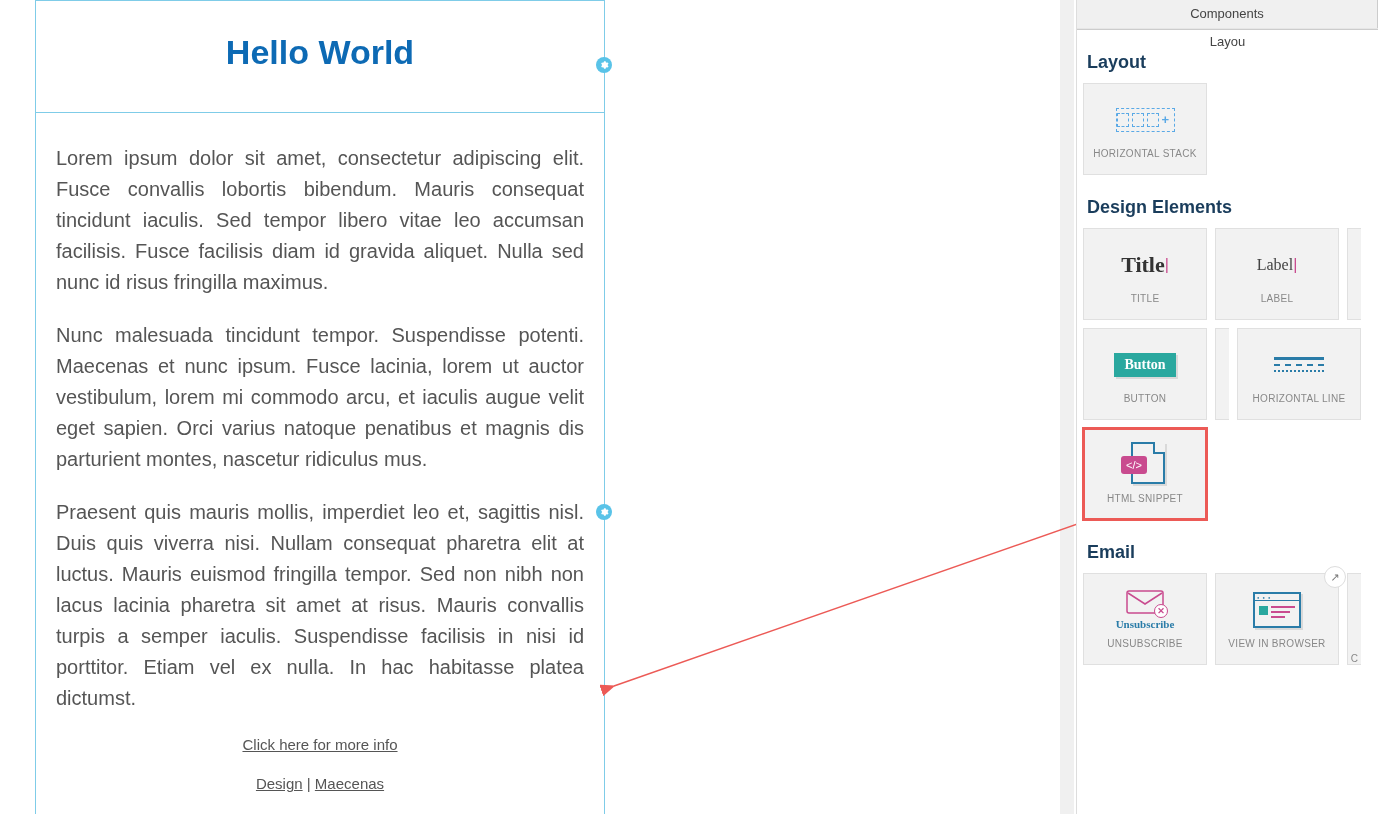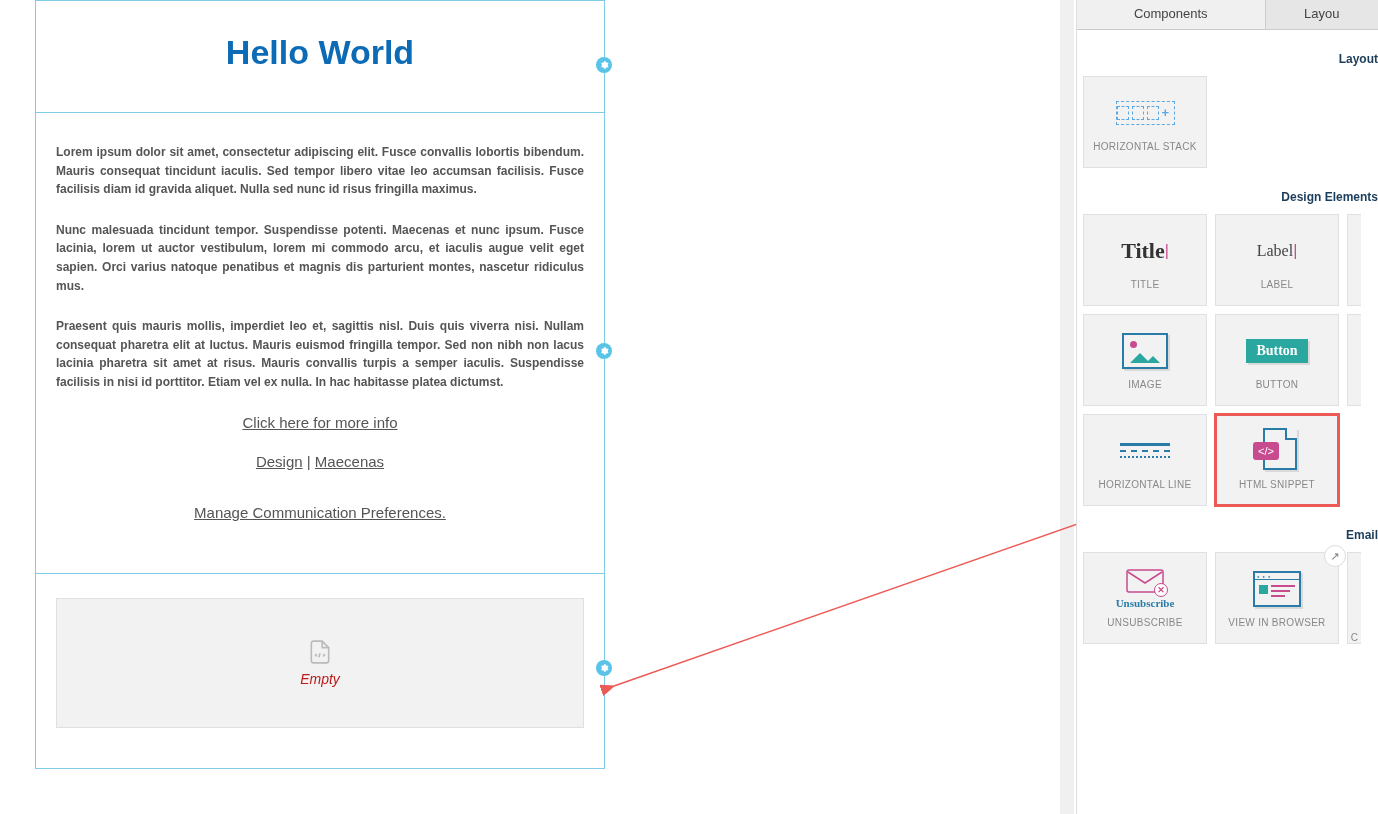--- a/index.html
+++ b/index.html
@@ -3,36 +3,36 @@
 <meta charset="utf-8">
 <style>
 * { box-sizing: border-box; margin: 0; padding: 0; }
 body { font-family: Arial, Helvetica, sans-serif; background: #fff; width: 1378px; height: 814px; overflow: hidden; position: relative; }
 
 .canvas-area { position: absolute; left: 35px; top: 0; width: 570px; }
 .block { border: 1px solid #7fcce8; position: relative; }
 .block-title { text-align: center; padding: 32px 20px 40px; }
 .block-title h1 { color: #0d6ab4; font-size: 34px; font-weight: bold; }
 .block-body { padding: 30px 20px 30px; }
-.para { color: #555; font-size: 12px; line-height: 1.55; text-align: justify; margin-bottom: 22px; font-weight: bold; }
+.para { color: #555; font-size: 20px; line-height: 1.55; text-align: justify; margin-bottom: 22px; }
 .center-links { text-align: center; color: #555; font-size: 15px; margin-bottom: 22px; }
 .center-links a { color: #555; text-decoration: underline; }
 .gear { position: absolute; width: 16px; height: 16px; right: -8px; background: #59c3e8; border-radius: 50%; display: flex; align-items: center; justify-content: center; color: #fff; font-size: 11px; }
 .gear svg { width: 10px; height: 10px; }
 
 .block-bottom { border: 1px solid #7fcce8; border-top: none; position: relative; padding: 24px 20px 40px; }
 .empty-box { background: #f2f2f2; border: 1px solid #e0e0e0; height: 130px; display: flex; flex-direction: column; align-items: center; justify-content: center; }
 .empty-box svg { width: 26px; height: 26px; color: #bbb; }
 .empty-label { color: #b91c1c; font-style: italic; font-size: 14px; margin-top: 6px; }
 
 .sidebar { position: absolute; right: 0; top: 0; width: 302px; height: 814px; background: #fff; border-left: 1px solid #ddd; }
-.tabs { display: flex; border-bottom: 1px solid #ccc; height: 30px; background: #e6e6e6; }
+.tabs { display: flex; border-bottom: 1px solid #ccc; height: 30px; background: #e6e6e6; flex-direction: column; }
 .tab { flex: 1; text-align: center; font-size: 13px; color: #444; line-height: 28px; border-right: 1px solid #ccc; cursor: pointer; }
 .tab.active { background: #f0f0f0; }
-.section-title { color: #1a3d5c; font-size: 12px; font-weight: bold; padding: 22px 0 10px 10px; text-align: right; }
+.section-title { color: #1a3d5c; font-size: 18px; font-weight: bold; padding: 22px 0 10px 10px; }
 .comp-grid { display: flex; flex-wrap: wrap; padding: 0 6px; gap: 8px; }
 .comp { width: 124px; height: 92px; background: #f2f2f2; border: 1px solid #e0e0e0; display: flex; flex-direction: column; align-items: center; justify-content: center; cursor: grab; position: relative; }
 .comp-icon { width: 54px; height: 40px; display: flex; align-items: center; justify-content: center; margin-bottom: 8px; }
 .comp-label { font-size: 10px; color: #888; letter-spacing: 0.3px; }
 .comp.highlight { outline: 3px solid #ec5a56; outline-offset: -2px; }
 
 .hstack-icon { border: 1px dashed #5aa9e6; width: 64px; height: 24px; display: flex; align-items: center; justify-content: center; gap: 3px; }
 .hstack-icon span { width: 12px; height: 14px; border: 1px dashed #5aa9e6; display: inline-block; }
 .hstack-icon .plus { border: none; color: #5aa9e6; font-size: 13px; font-weight: bold; line-height: 1; }
 
@@ -170,28 +170,20 @@
       <div class="comp-icon">
           <span class="label-text">Label</span>
           <span class="title-cursor">|</span>
         </div>
       <div class="comp-label">LABEL</div>
     </div>
     <div class="comp" style="width:14px;border-right:none;"></div>
 
     <div class="comp">
       <div class="comp-icon">
-          <div class="image-icon">
-            <span class="mtn2"></span>
-          </div>
-        </div>
-      <div class="comp-label">IMAGE</div>
-    </div>
-    <div class="comp">
-      <div class="comp-icon">
           <div class="button-icon">Button</div>
         </div>
       <div class="comp-label">BUTTON</div>
     </div>
     <div class="comp" style="width:14px;border-right:none;"></div>
 
     <div class="comp">
       <div class="comp-icon">
           <div class="hline-icon">
             <div class="solid"></div>

